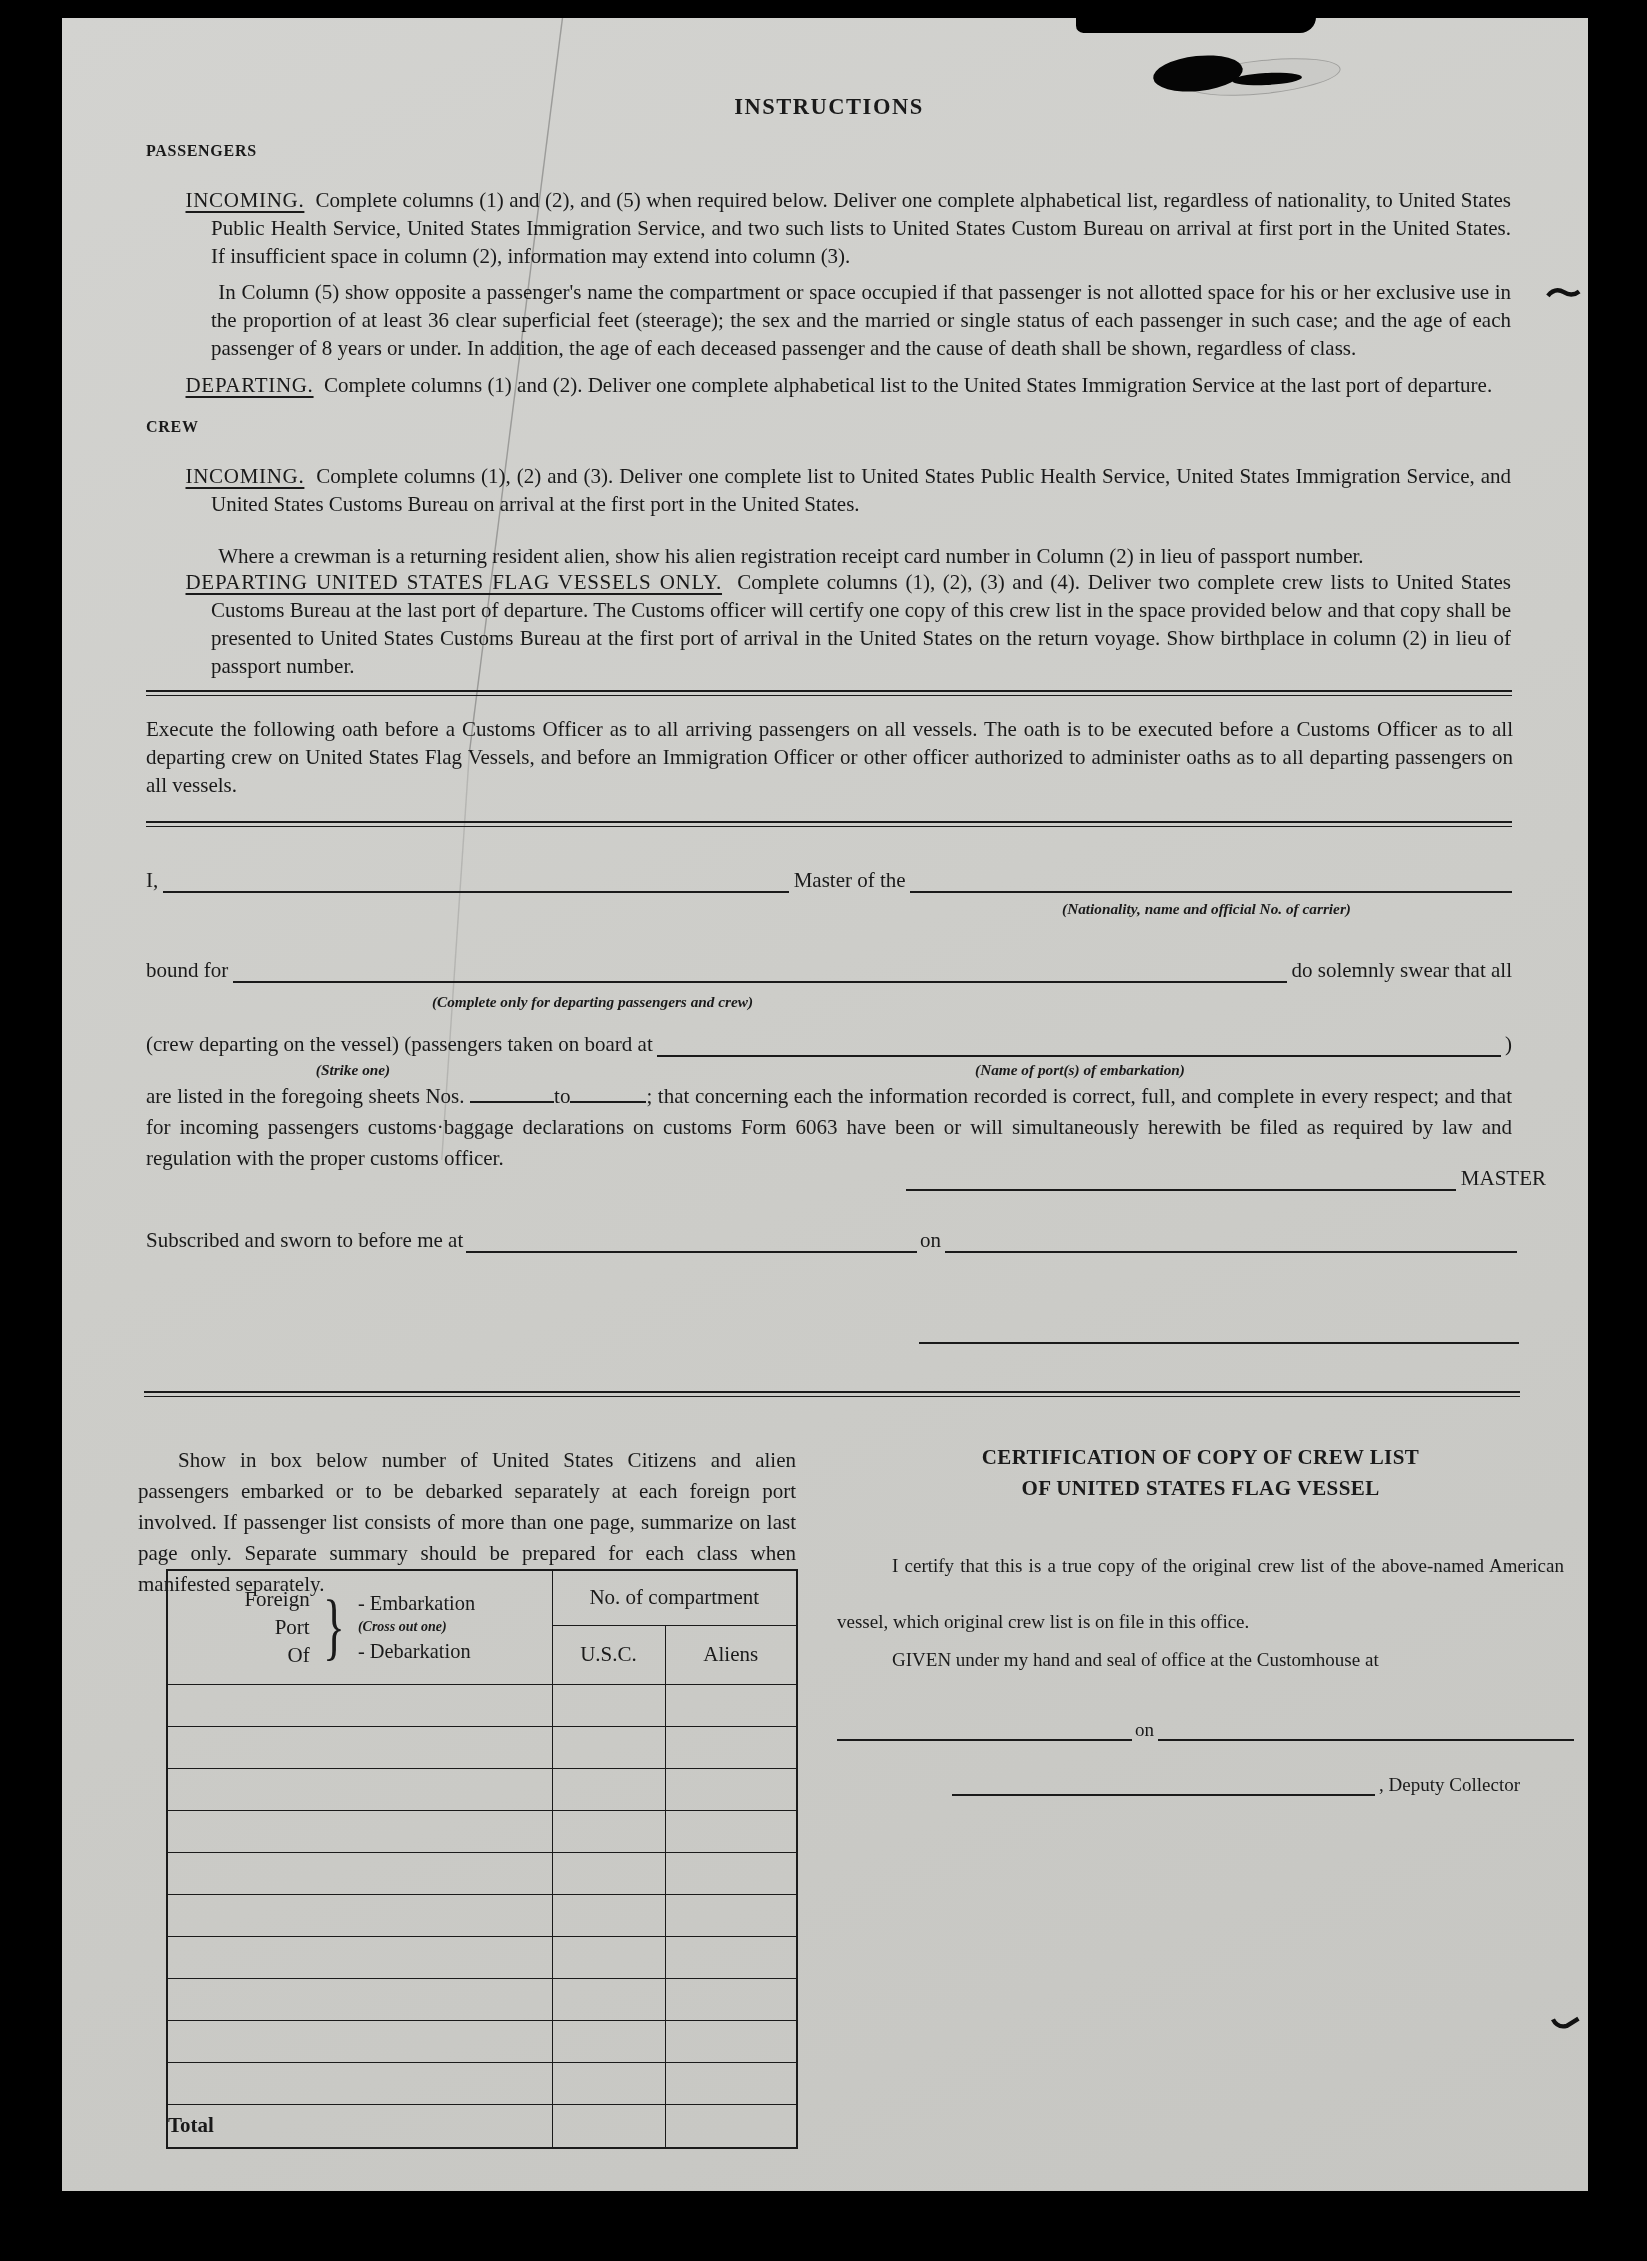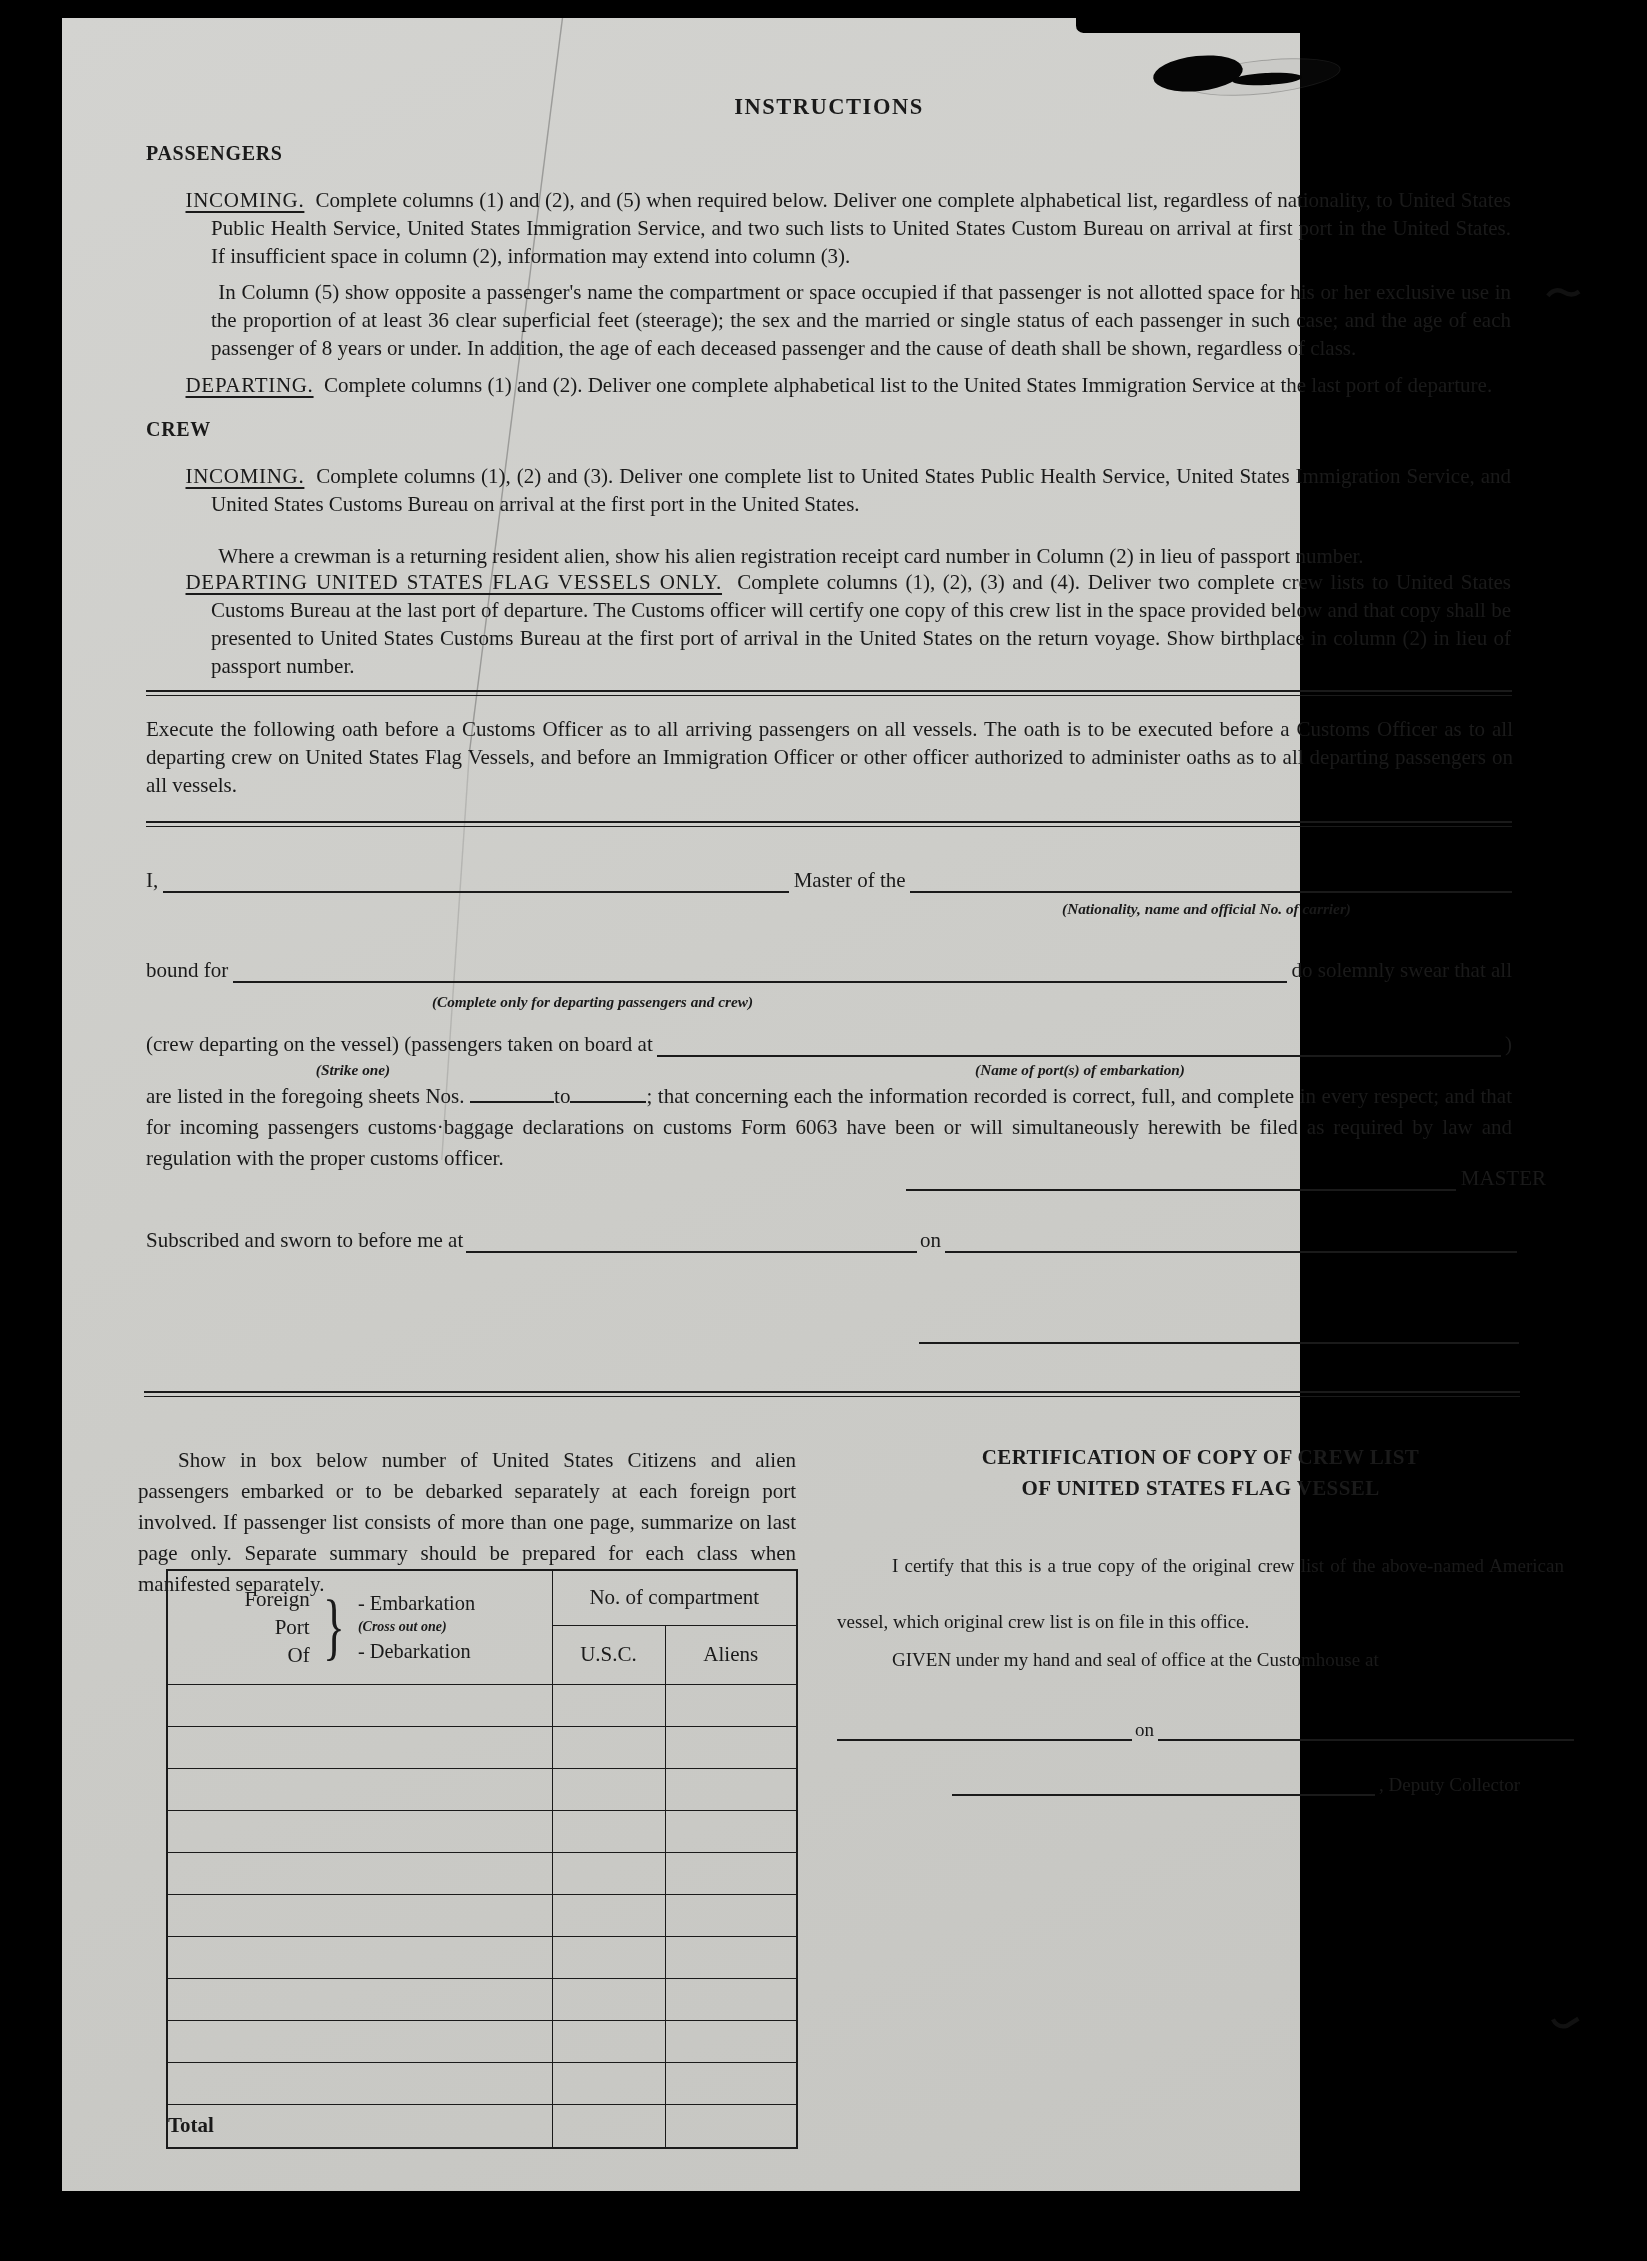--- a/index.html
+++ b/index.html
@@ -7,29 +7,29 @@
     --ink:#1a1a1a;
     --bg:#000000;
   }
   html,body{margin:0;padding:0;}
   body{
     width:1647px;height:2261px;position:relative;background:var(--bg);
     font-family:"Liberation Serif","DejaVu Serif",serif;color:var(--ink);
     overflow:hidden;
   }
   .paper{
-    position:absolute;left:62px;top:17.5px;width:1238px;height:2173px;
+    position:absolute;left:62px;top:17.5px;width:1526px;height:2173px;
     background:linear-gradient(155deg,#d3d3d0 0%,#cdcdc9 45%,#c6c6c2 100%);
     color:var(--ink);
   }
   .abs{position:absolute;}
   .body-text{font-size:21px;line-height:28px;text-align:justify;}
   .hang{padding-left:65px;text-indent:-25.5px;}
   .plain-ind{padding-left:65px;text-indent:7.3px;}
-  .sec-head{font-size:20px;font-weight:bold;letter-spacing:0.7px;}
+  .sec-head{font-size:16px;font-weight:bold;letter-spacing:0.7px;}
   .ulab{font-weight:normal;text-decoration:underline;text-decoration-thickness:1.5px;text-underline-offset:4.4px;letter-spacing:0.7px;}
   .title{font-size:22.5px;font-weight:bold;letter-spacing:1.5px;text-align:center;}
   .drule{border-top:2.2px solid var(--ink);border-bottom:1.5px solid var(--ink);height:3.6px;}
   .frow{display:flex;align-items:flex-end;font-size:21px;}
   .blank{border-bottom:2.2px solid var(--ink);height:22px;}
   .blank.grow{flex:1;margin:0 4.4px;}
   .iblank{display:inline-block;border-bottom:2.2px solid var(--ink);height:0.85em;}
   .caption{font-style:italic;font-size:15.3px;text-align:center;font-weight:bold;}
   .cert-text{font-size:19px;}
   table.summary{border-collapse:collapse;border:2.2px solid var(--ink);table-layout:fixed;}

